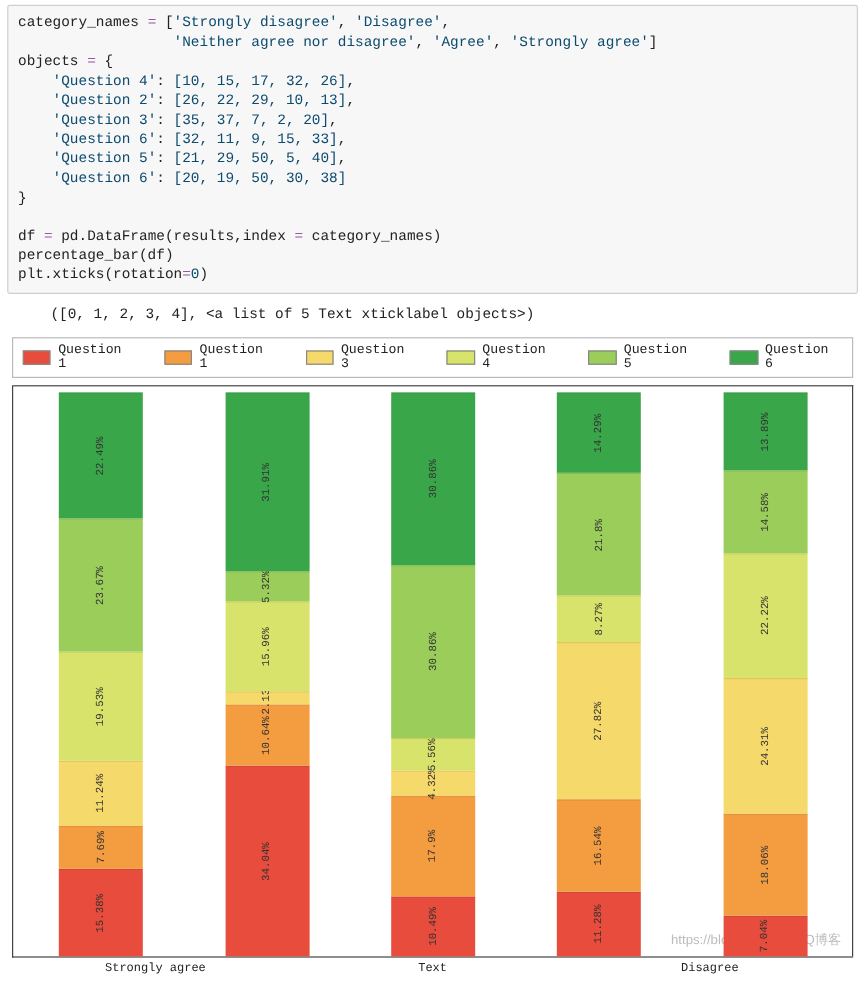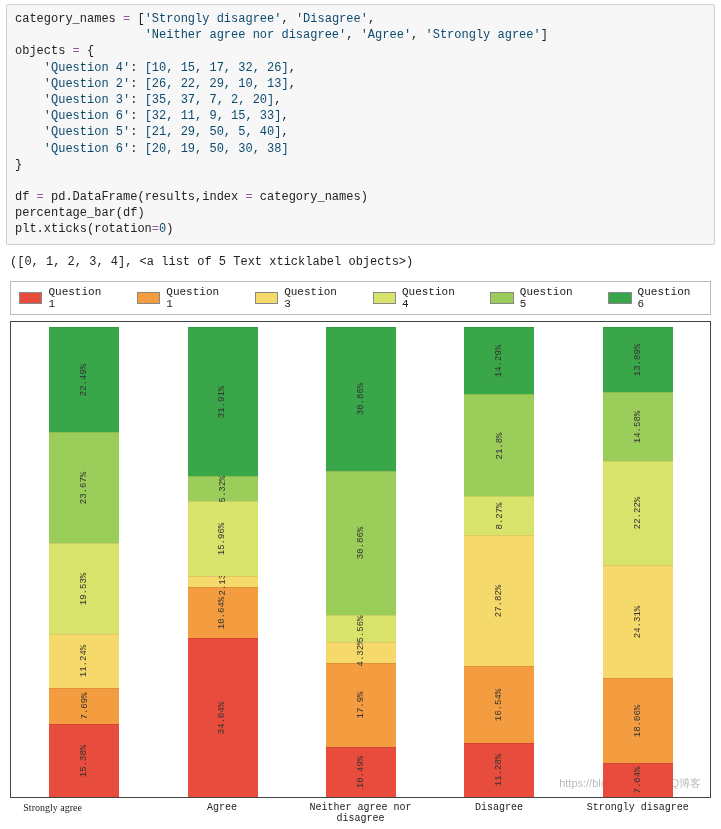--- a/index.html
+++ b/index.html
@@ -23,35 +23,35 @@
   .tok-str { color: #0c4a6e; }
   .tok-num { color: #0c4a6e; }
   .tok-op  { color: #9a55a8; }
   .tok-id  { color: #222; }
   .tok-brace { color: #222; }
 
   .output-line {
     padding: 4px 10px 8px 10px;
     font-size: 12px;
     color: #222;
+    margin-left: 32px;
   }
 
   .chart-wrap {
     margin: 4px 10px 6px 10px;
   }
   .legend {
     border: 1px solid #bbb;
     padding: 4px 8px;
     display: flex;
     gap: 24px;
     align-items: center;
     font-size: 11px;
     color: #222;
     margin-bottom: 6px;
-    justify-content: center;
   }
   .legend-item { display: flex; align-items: center; gap: 6px; }
   .swatch { width: 22px; height: 10px; border: 1px solid #888; }
 
   .plot-area {
     border: 1px solid #444;
     border-top: none;
     border-right: none;
     height: 470px;
     position: relative;
@@ -255,19 +255,17 @@
         </div>
         <div class="seg" style="height: 14.58%; background: rgb(154, 205, 90);">
           <span>14.58%</span>
         </div>
         <div class="seg" style="height: 13.89%; background: rgb(58, 166, 74);">
           <span>13.89%</span>
         </div>
       </div>
     </div>
   <div class="xlabels" id="xlabels">
-      <div style="width: 120px;  font-family: Liberation Serif, serif;">Strongly agree</div>
-      <div style="width: 120px; text-align: center;">Agree</div>
-      <div style="width: 120px; text-align: center;">Neither agree nor disagree</div>
+      <div style="width: 120px; text-align: center;">Strongly agree</div>
+      <div style="width: 120px; text-align: center;">Text</div>
       <div style="width: 120px; text-align: center;">Disagree</div>
-      <div style="width: 120px; text-align: center;">Strongly disagree</div>
     </div>
 </div>
 
 </body></html>

